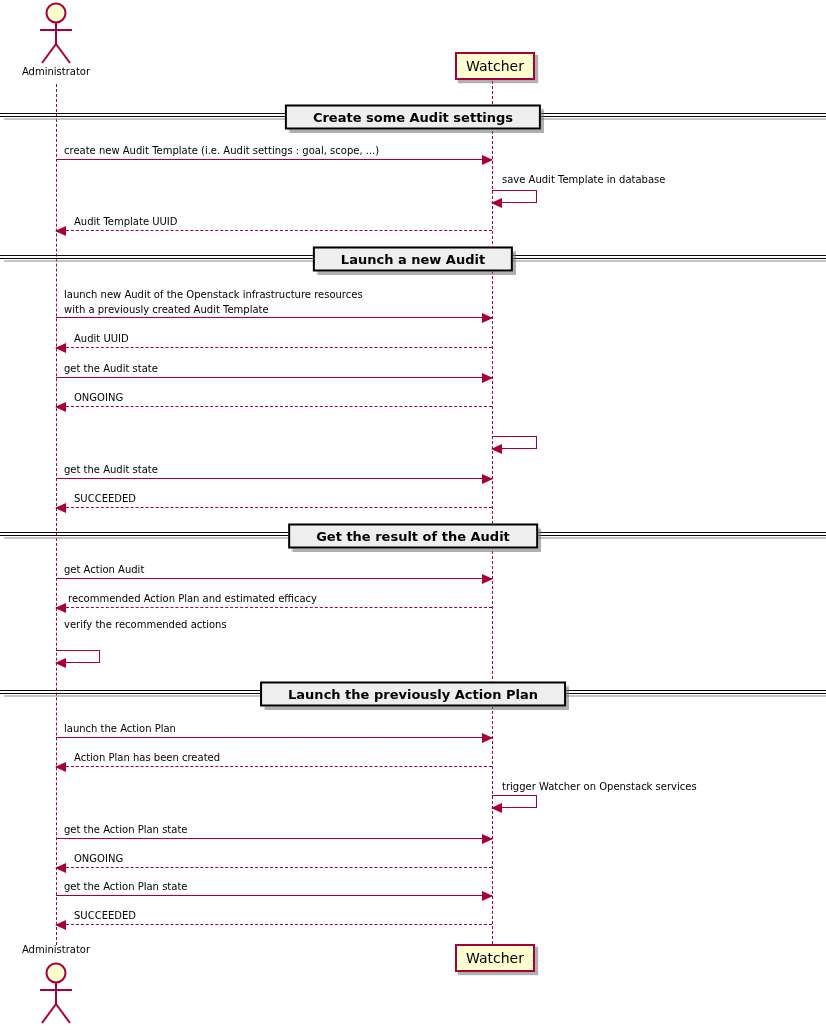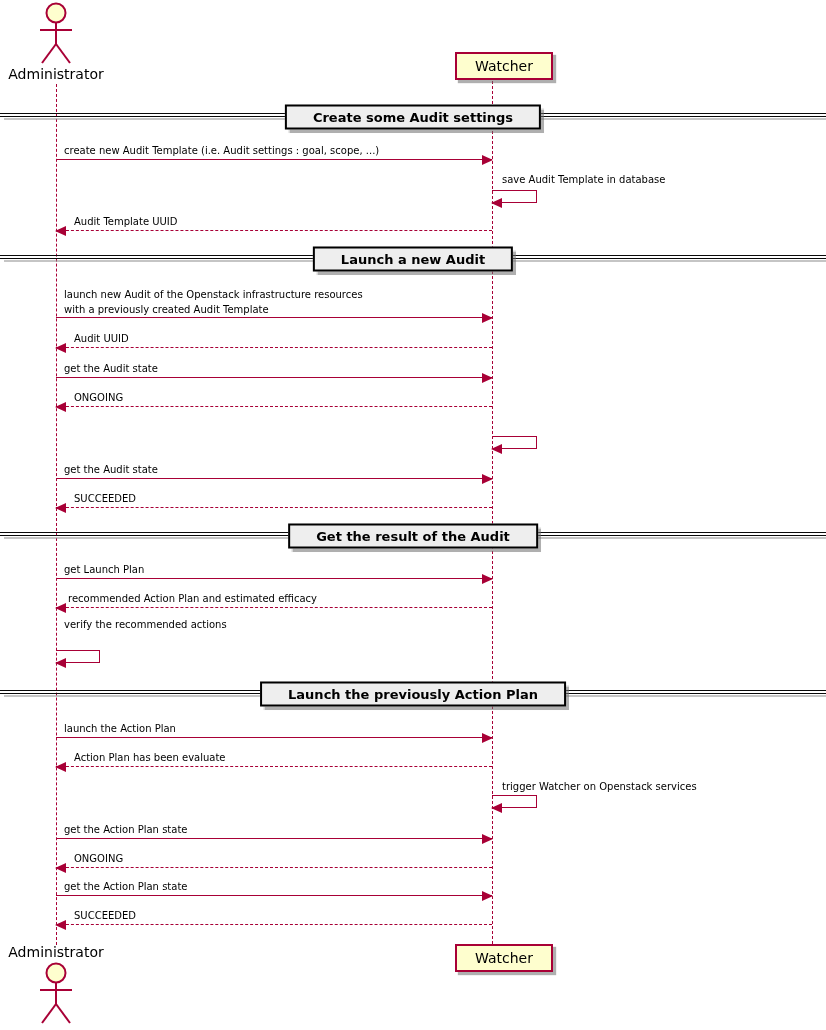--- a/index.html
+++ b/index.html
@@ -1,24 +1,24 @@
 <!DOCTYPE html>
 <html><head>
 <meta charset="utf-8">
 <style>
   html,body{margin:0;padding:0;background:#fff;}
   .canvas{position:relative;width:826px;height:1030px;background:#ffffff;
           font-family:"DejaVu Sans",sans-serif;color:#000;overflow:hidden;}
 
   .lifeline{position:absolute;width:0;border-left:1px dashed #A80036;}
 
-  .actor-label{position:absolute;font-size:14px;white-space:nowrap;transform:translateX(-50%);}
+  .actor-label{position:absolute;font-size:10px;white-space:nowrap;transform:translateX(-50%);}
 
   .participant{position:absolute;background:#FEFECE;border:2px solid #A80036;
-               padding:4px 18px;font-size:14px;white-space:nowrap;
+               padding:4px 9px;font-size:14px;white-space:nowrap;
                box-shadow:3px 3px 1px rgba(110,110,110,0.55);}
 
   .divider{position:absolute;left:0;width:826px;height:0;}
   .divider .line{position:absolute;left:0;width:826px;height:1px;background:#0a0a0a;}
   .divider .line.l1{top:-4px;}
   .divider .line.l2{top:-1px;}
   .divider .shadow{position:absolute;left:4px;width:822px;height:2px;top:1px;background:rgba(140,140,140,0.5);}
   .divider-box{position:absolute;left:413px;top:0;transform:translate(-50%,-50%);
                background:#EEEEEE;border:2px solid #000;padding:3px 26px;
                font-size:13px;font-weight:bold;white-space:nowrap;
@@ -139,21 +139,21 @@
   </div>
 
   <div class="divider" style="top:536px;">
     <div class="line l1"></div>
     <div class="line l2"></div>
     <div class="shadow"></div>
     <div class="divider-box">Get the result of the Audit</div>
   </div>
 
   <div class="msg-label" style="left:64px;top:562px;">
-    <span>get Launch Plan</span>
+    <span>get Action Audit</span>
   </div>
   <div class="arrow solid" style="left:56px;top:578px;width:436px;">
     <div class="ahead right"></div>
   </div>
 
   <div class="msg-label" style="left:68px;top:591px;">
     <span>recommended Action Plan and estimated efficacy</span>
   </div>
   <div class="arrow dashed" style="left:56px;top:607px;width:436px;">
     <div class="ahead left"></div>
@@ -174,21 +174,21 @@
   </div>
 
   <div class="msg-label" style="left:64px;top:721px;">
     <span>launch the Action Plan</span>
   </div>
   <div class="arrow solid" style="left:56px;top:737px;width:436px;">
     <div class="ahead right"></div>
   </div>
 
   <div class="msg-label" style="left:74px;top:750px;">
-    <span>Action Plan has been evaluate</span>
+    <span>Action Plan has been created</span>
   </div>
   <div class="arrow dashed" style="left:56px;top:766px;width:436px;">
     <div class="ahead left"></div>
   </div>
 
   <div class="msg-label" style="left:502px;top:779px;">
     <span>trigger Watcher on Openstack services</span>
   </div>
   <div class="self-loop" style="left:492px;top:795px;width:44px;height:11px;">
     <div class="ahead"></div>

